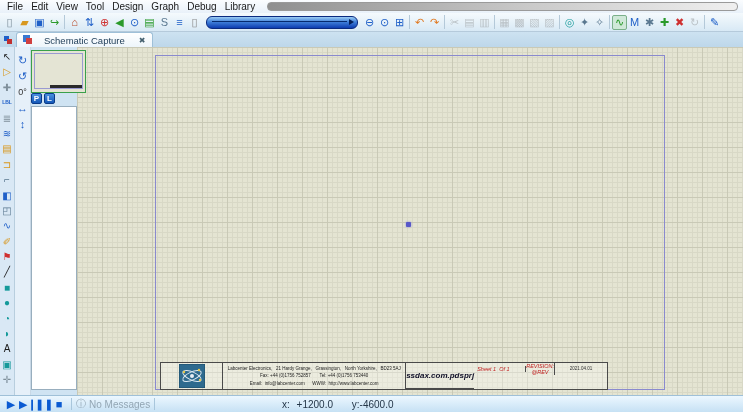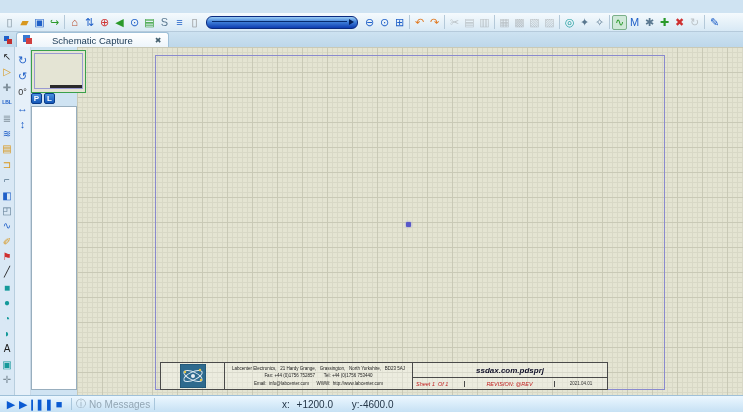--- a/index.html
+++ b/index.html
@@ -20,21 +20,21 @@
   .zoom-pill{width:150px;height:11px;border-radius:6px;margin:0 4px;background:linear-gradient(180deg,#9ccdf4 0%,#3f7fd9 45%,#0c3cb0 100%);border:1px solid #0a2a80;position:relative;}
   .zoom-pill .track{position:absolute;left:5px;right:10px;top:4px;height:1px;background:#052a6e;}
   .zoom-pill .tip{position:absolute;right:3px;top:2px;width:0;height:0;border-left:5px solid #041f58;border-top:3px solid transparent;border-bottom:3px solid transparent;}
   .c-blk{color:#1a1a1a}.c-blu{color:#2060c8}.c-yel{color:#d89820}.c-gry{color:#7f8f9b}
   .c-tea{color:#159a9a}.c-redd{color:#cf3030}.c-grn{color:#2a9a2a}.c-org{color:#e07820}
   .c-brn{color:#b84a2a}.c-stl{color:#5a7890}.c-wht{color:#8a8a8a}
 
   
   #tabbar{position:absolute;left:0;top:32px;width:743px;height:15px;background:linear-gradient(#cde2f1,#bdd7ea);display:flex;align-items:flex-end;padding-left:2px;box-sizing:border-box;}
   .app-grip{width:12px;height:12px;margin:0 2px 1px 0;display:flex;align-items:center;justify-content:center;}
-  .tab{height:14px;background:linear-gradient(#ffffff,#edf5fb);border:1px solid #9fc0d8;border-bottom:none;border-radius:3px 3px 0 0;display:flex;align-items:center;gap:20px;padding:0 6px;font-size:9.5px;color:#1c3a55;}
+  .tab{height:14px;background:linear-gradient(#ffffff,#edf5fb);border:1px solid #9fc0d8;border-bottom:none;border-radius:3px 3px 0 0;display:flex;align-items:center;gap:12px;padding:0 6px;font-size:9.5px;color:#1c3a55;}
   .tab-close{color:#44606f;font-size:8px;margin-left:2px;}
 
   
   #main{position:absolute;left:0;top:47px;width:743px;height:348px;}
 
   #modecol{position:absolute;left:0;top:0;width:15px;height:348px;background:#d9e8f5;border-right:1px solid #b8cede;display:flex;flex-direction:column;align-items:center;padding-top:2px;box-sizing:border-box;}
   .mi{width:13px;height:15.4px;font-size:10px;line-height:15px;text-align:center;}
   .mi.lbl{font-size:5px;font-weight:bold;line-height:15px;}
 
   #editstrip{position:absolute;left:15px;top:0;width:16px;height:348px;background:#e6f0f9;border-right:1px solid #c8d8e6;display:flex;flex-direction:column;align-items:center;padding-top:6px;box-sizing:border-box;}
@@ -56,21 +56,21 @@
       linear-gradient(90deg,#c9c9b6 1px, transparent 1px),
       linear-gradient(#d8d8c6 1px, transparent 1px),
       linear-gradient(90deg,#d8d8c6 1px, transparent 1px);
     background-size:25px 25px,25px 25px,5px 5px,5px 5px;}
   #sheet-border{position:absolute;left:78px;top:8px;width:510px;height:335px;border:1px solid #8a8ace;box-sizing:border-box;}
   #origin-dot{position:absolute;left:329px;top:175px;width:5px;height:5px;background:#5858c8;border-radius:1px;box-shadow:0 0 2px #8888d8;}
 
   #titleblock{position:absolute;left:83px;top:315px;width:448px;height:28px;border:1px solid #4a4a4a;display:flex;background:rgba(255,255,255,0.3);box-sizing:border-box;}
   .tb-logo{width:64px;border-right:1px solid #4a4a4a;display:flex;align-items:center;justify-content:center;box-sizing:border-box;}
   .tb-addr{width:188px;border-right:1px solid #4a4a4a;font-size:4.5px;line-height:1.7;color:#222;display:flex;flex-direction:column;justify-content:center;align-items:center;white-space:pre;box-sizing:border-box;}
-  .tb-right{flex:1;display:flex;flex-direction:column;}
+  .tb-right{flex:1;display:flex;flex-direction:row;}
   .tb-title{flex:1;display:flex;align-items:center;justify-content:center;font-size:8px;font-weight:bold;font-style:italic;color:#101028;border-bottom:1px solid #4a4a4a;}
   .tb-bottom{height:11px;display:flex;align-items:center;font-style:italic;color:#c02020;font-size:5.5px;}
   .tb-sheet{width:52px;padding-left:3px;border-right:1px solid #4a4a4a;white-space:pre;box-sizing:border-box;}
   .tb-rev{flex:1;text-align:center;border-right:1px solid #4a4a4a;}
   .tb-date{width:52px;text-align:center;color:#333;font-style:normal;font-size:4.5px;}
   #isis-logo{position:absolute;left:531px;top:313px;width:54px;height:30px;background:#1c1cbe;border:1px solid #0a0a60;display:flex;align-items:center;justify-content:center;box-sizing:border-box;}
   #isis-logo span{color:#ffffff;font-size:20px;font-weight:bold;letter-spacing:1px;}
 
   
   #statusbar{position:absolute;left:0;top:395px;width:743px;height:17px;background:linear-gradient(#ecf7ff,#c6e1f4);border-top:1px solid #9fc0d8;display:flex;align-items:center;font-size:10px;color:#30485a;box-sizing:border-box;padding-left:3px;}
@@ -78,20 +78,31 @@
   .ssep{width:1px;height:12px;background:#a8c6dc;margin:0 4px;}
   #msg{color:#93a6b4;display:flex;align-items:center;gap:3px;}
   #sheetname{width:125px;color:#243648;}
   #coords{position:absolute;left:282px;display:flex;white-space:pre;color:#243648;}
 </style>
 </head>
 <body>
 
 <div id="app">
 
+  <div id="menubar">
+    <span class="menu-item">File</span>
+    <span class="menu-item">Edit</span>
+    <span class="menu-item">View</span>
+    <span class="menu-item">Tool</span>
+    <span class="menu-item">Design</span>
+    <span class="menu-item">Graph</span>
+    <span class="menu-item">Debug</span>
+    <span class="menu-item">Library</span>
+    <div class="menu-pill"></div>
+  </div>
 
   <div id="toolbar">
     <span class="tbi c-gry">▯</span>
     <span class="tbi c-yel">▰</span>
     <span class="tbi c-blu">▣</span>
     <span class="tbi c-grn">↪</span>
     <span class="tsep"></span>
     <span class="tbi c-brn">⌂</span>
     <span class="tbi c-blu">⇅</span>
     <span class="tbi c-redd">⊕</span>

